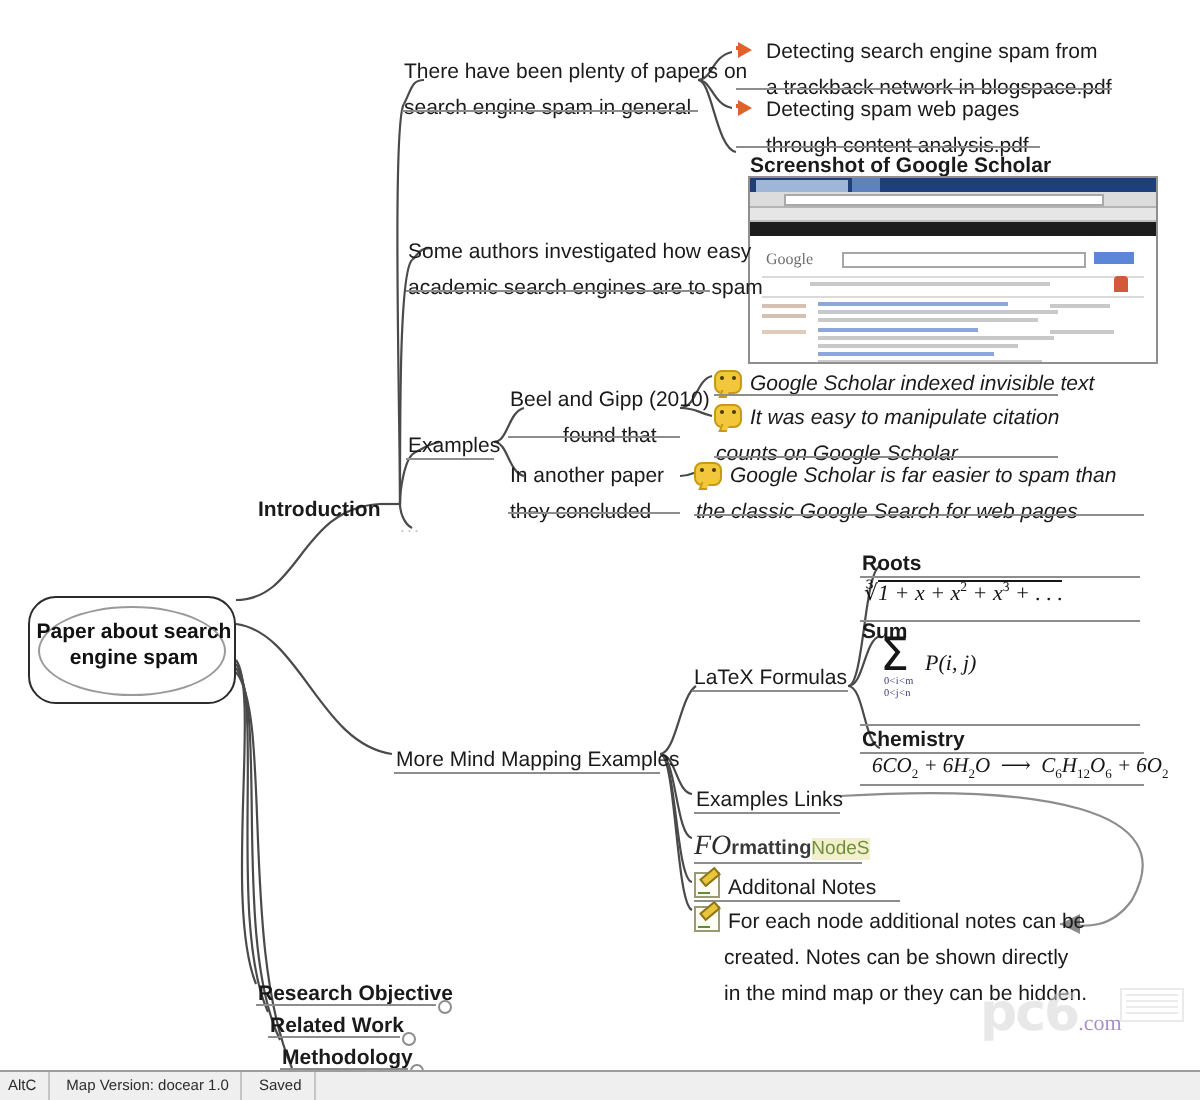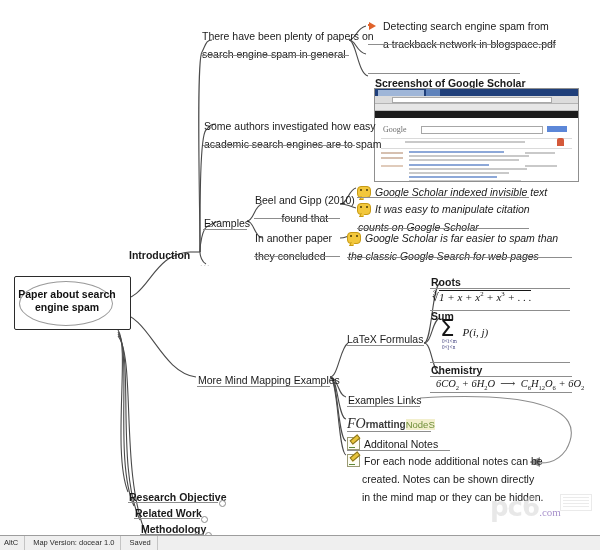--- a/index.html
+++ b/index.html
@@ -15,22 +15,22 @@
   .nlabel{
     font-size:10.5px;line-height:13px;color:#1a1a1a;
     display:inline-block;padding:0 1px;
   }
   .bold .nlabel{font-weight:bold;}
   .ital .nlabel{font-style:italic;}
   
   .rule{position:absolute;height:1px;background:#8d8d8d;}
   
   #rootnode{
-    position:absolute;left:14px;top:276px;width:117px;height:54px;
-    border:1.4px solid #2b2b2b;border-radius:2px;background:#fff;
+    position:absolute;left:14px;top:298px;width:104px;height:54px;
+    border:1.4px solid #2b2b2b;border-radius:14px;background:#fff;
     box-sizing:border-box;
   }
   #rootellipse{
     position:absolute;left:4px;top:4px;width:94px;height:45px;
     border:1px solid #9a9a9a;border-radius:50%;box-sizing:border-box;
   }
   #roottext{
     position:absolute;left:0;top:11px;width:104px;text-align:center;
     font-size:10.5px;font-weight:bold;line-height:13px;color:#111;
   }
@@ -199,20 +199,24 @@
     <span class="nlabel">search engine spam in general</span>
   </div>
   <div class="rule" style="left:201px;top:55px;width:148px;"></div>
 
   <div class="node" style="left:368px;top:16px;">
     <span class="icon pdf-ic"></span><span class="nlabel">Detecting search engine spam from</span><br>
     <span class="nlabel" style="margin-left:14px;">a trackback network in blogspace.pdf</span>
   </div>
   <div class="rule" style="left:368px;top:44px;width:188px;"></div>
 
+  <div class="node" style="left:368px;top:45px;">
+    <span class="icon pdf-ic"></span><span class="nlabel">Detecting spam web pages</span><br>
+    <span class="nlabel" style="margin-left:14px;">through content analysis.pdf</span>
+  </div>
   <div class="rule" style="left:368px;top:73px;width:152px;"></div>
 
   <div class="node bold" style="left:374px;top:73px;">
     <span class="nlabel">Screenshot of Google Scholar</span>
   </div>
   <div id="shot">
     <div class="tbar">
       <div class="tab"></div>
       <div class="tab2"></div>
     </div>

